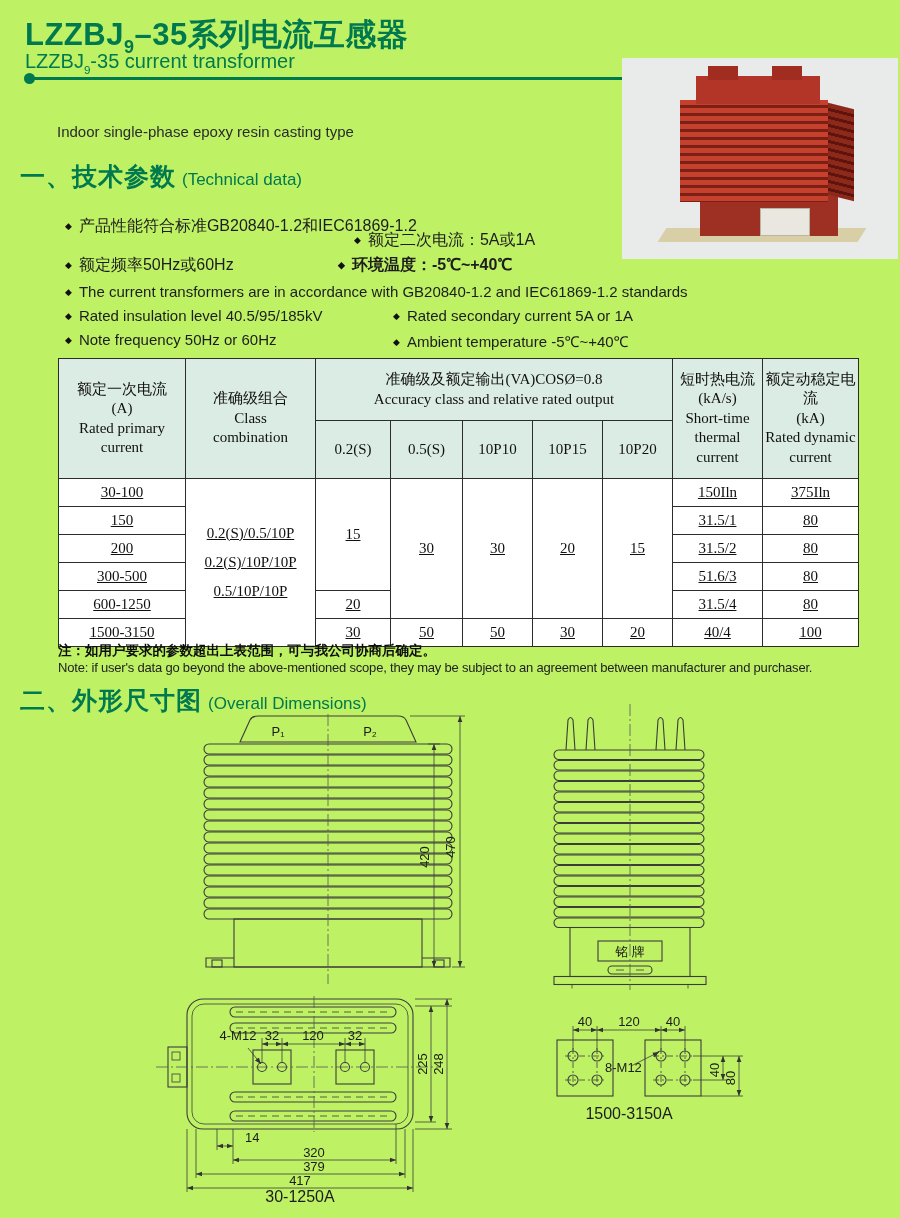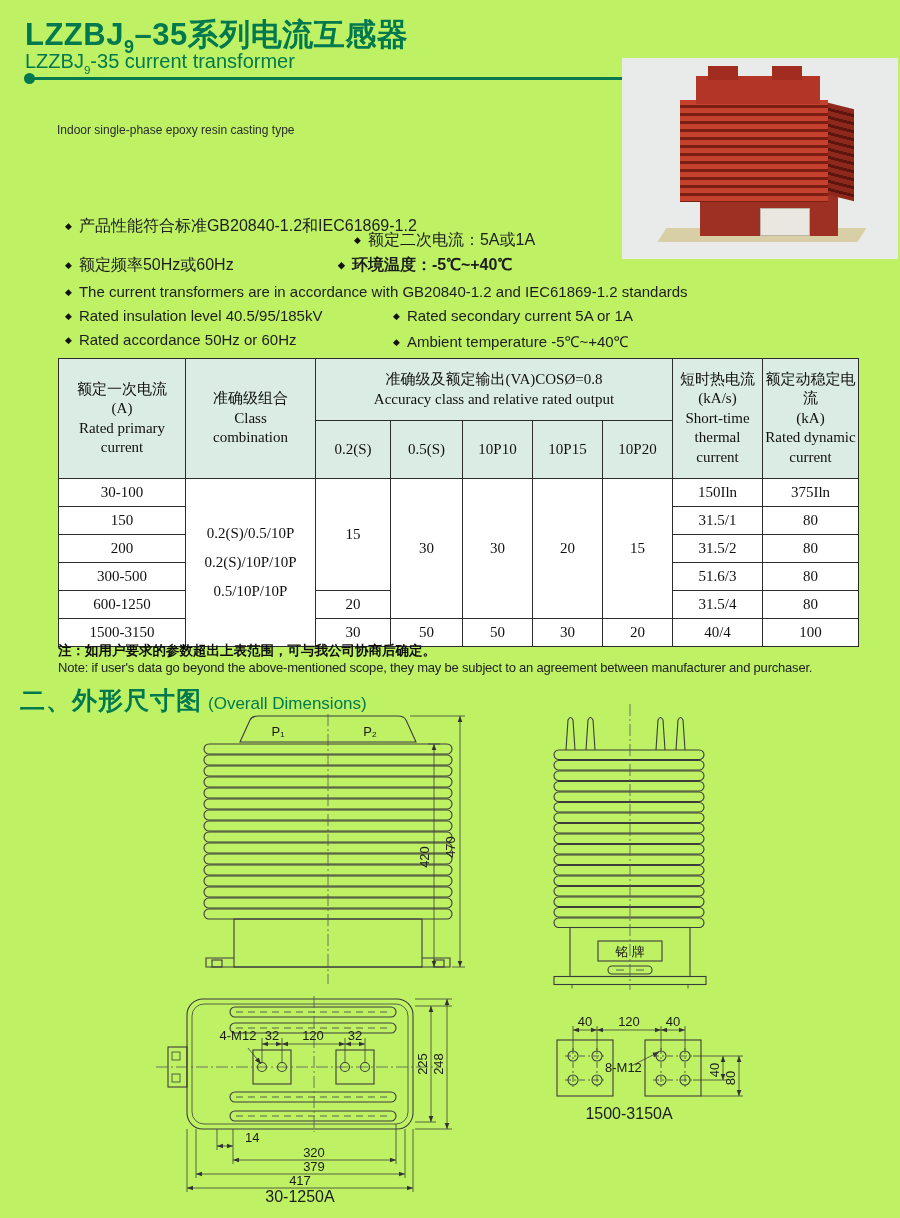--- a/index.html
+++ b/index.html
@@ -9,21 +9,21 @@
   .title-cn{position:absolute;left:25px;top:14px;font-size:31px;font-weight:bold;
             color:var(--green,#00794f);letter-spacing:.5px;}
   .title-cn sub,.title-en sub{font-size:58%;position:relative;bottom:-1px;font-weight:inherit;}
   .title-en{position:absolute;left:25px;top:50px;font-size:20px;color:var(--green,#00794f);}
   .hrule{position:absolute;left:25px;top:77px;width:856px;height:3px;background:var(--green,#00794f);}
   .hrule .dot{position:absolute;left:-1px;top:-4px;width:11px;height:11px;border-radius:50%;
               background:var(--green,#00794f);}
   
   .ptype-cn{position:absolute;left:30px;top:90px;font-size:25px;font-weight:bold;color:#141414;letter-spacing:1px;}
   .ptype-cn .dm{font-size:13px;vertical-align:4px;margin-right:12px;}
-  .ptype-en{position:absolute;left:57px;top:123px;font-size:12px;color:#2b2b2b;}
+  .ptype-en{position:absolute;left:57px;top:123px;font-size:15px;color:#2b2b2b;}
   
   .photo{position:absolute;left:622px;top:58px;width:276px;height:201px;background:#e9eaea;}
   .photo *{position:absolute;}
   .ph-base{left:40px;top:170px;width:200px;height:14px;background:#d9cfa6;transform:skewX(-32deg);}
   .ph-plinth{left:78px;top:136px;width:138px;height:42px;background:#9e2f23;}
   .ph-term{left:138px;top:150px;width:48px;height:26px;background:#e9e7df;border:1px solid #b9b4a4;}
   .ph-body{left:58px;top:42px;width:148px;height:102px;
            background:repeating-linear-gradient(180deg,#c6402e 0 5px,#7c2015 5px 8px);}
   .ph-side{left:206px;top:48px;width:26px;height:92px;transform:skewY(14deg);
            background:repeating-linear-gradient(180deg,#8e281b 0 5px,#5c140c 5px 8px);}
@@ -36,21 +36,21 @@
   
   .b{position:absolute;font-size:16px;color:#1d1d1d;white-space:nowrap;}
   .b.en{font-size:15px;}
   .b .dm{font-size:9px;vertical-align:2px;margin-right:7px;color:#111;}
   
   table.spec{position:absolute;left:58px;top:358px;width:800px;border-collapse:collapse;
              table-layout:fixed;text-align:center;font-family:"Liberation Serif",serif;
              font-size:15px;color:#101010;padding-left:28px;}
   table.spec th,table.spec td{border:1.6px solid #2c2c2c;padding:0 2px;font-weight:normal;line-height:1.3;}
   table.spec thead th{background:var(--table-header-bg,#dbece4);}
-  table.spec tbody td{height:27px;background:#fff;}
+  table.spec tbody td{height:27px;background:#fff;text-decoration:underline;}
   .cc div{line-height:1.95;}
   
   .note-cn{position:absolute;left:58px;top:642px;font-size:13.5px;font-weight:bold;color:#0d0d0d;}
   .note-en{position:absolute;left:58px;top:660px;font-size:13px;color:#222;letter-spacing:-.2px;}
   
   .dw{position:absolute;}
   svg text{font-family:"Liberation Sans",sans-serif;fill:#1c1c1c;}
   .oln{fill:none;stroke:#3c3c3c;stroke-width:1.1;}
   .thin{fill:none;stroke:#3c3c3c;stroke-width:.8;}
   .cl{fill:none;stroke:#555;stroke-width:.8;stroke-dasharray:12 3 2 3;}
@@ -74,29 +74,30 @@
     <div class="ph-base"></div>
     <div class="ph-plinth"></div>
     <div class="ph-term"></div>
     <div class="ph-side"></div>
     <div class="ph-body"></div>
     <div class="ph-cap"></div>
     <div class="ph-lug1"></div>
     <div class="ph-lug2"></div>
   </div>
 
+  <div class="sec" style="top:160px;"><span>一、技术参数</span><span class="sub-en">(Technical data)</span></div>
 
   <div class="b" style="left:65px;top:205px;margin-top:11px;"><span class="dm">◆</span><span>产品性能符合标准GB20840-1.2和IEC61869-1.2</span></div>
   <div class="b" style="left:338px;top:230px;margin-left:16px;"><span class="dm">◆</span><span>额定二次电流：5A或1A</span></div>
   <div class="b" style="left:65px;top:255px;"><span class="dm">◆</span><span>额定频率50Hz或60Hz</span></div>
   <div class="b" style="left:338px;top:255px;font-weight:bold;"><span class="dm">◆</span><span>环境温度：-5℃~+40℃</span></div>
   <div class="b en" style="left:65px;top:283px;"><span class="dm">◆</span><span>The current transformers are in accordance with GB20840-1.2 and IEC61869-1.2 standards</span></div>
   <div class="b en" style="left:65px;top:307px;"><span class="dm">◆</span><span>Rated  insulation level 40.5/95/185kV</span></div>
   <div class="b en" style="left:393px;top:307px;"><span class="dm">◆</span><span>Rated  secondary current 5A or 1A</span></div>
-  <div class="b en" style="left:65px;top:331px;"><span class="dm">◆</span><span>Rated  accordance 50Hz or 60Hz</span></div>
+  <div class="b en" style="left:65px;top:331px;"><span class="dm">◆</span><span>Note  frequency 50Hz or 60Hz</span></div>
   <div class="b en" style="left:393px;top:331px;"><span class="dm">◆</span><span>Ambient temperature  -5℃~+40℃</span></div>
 
   <table class="spec">
     <colgroup>
       <col style="width:127px">
         <col style="width:130px">
         <col style="width:75px">
         <col style="width:72px">
       <col style="width:70px">
         <col style="width:70px">

